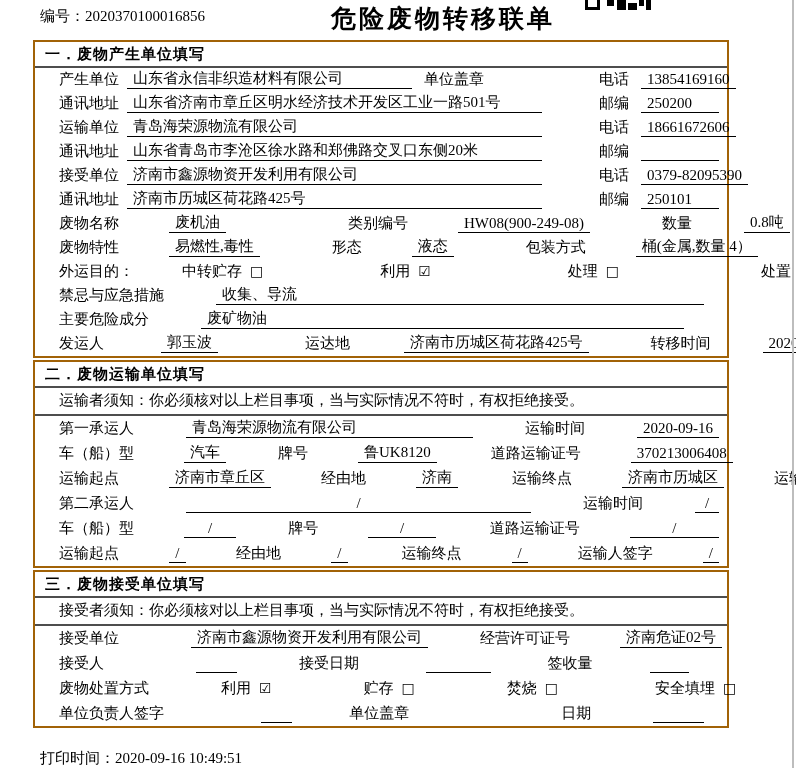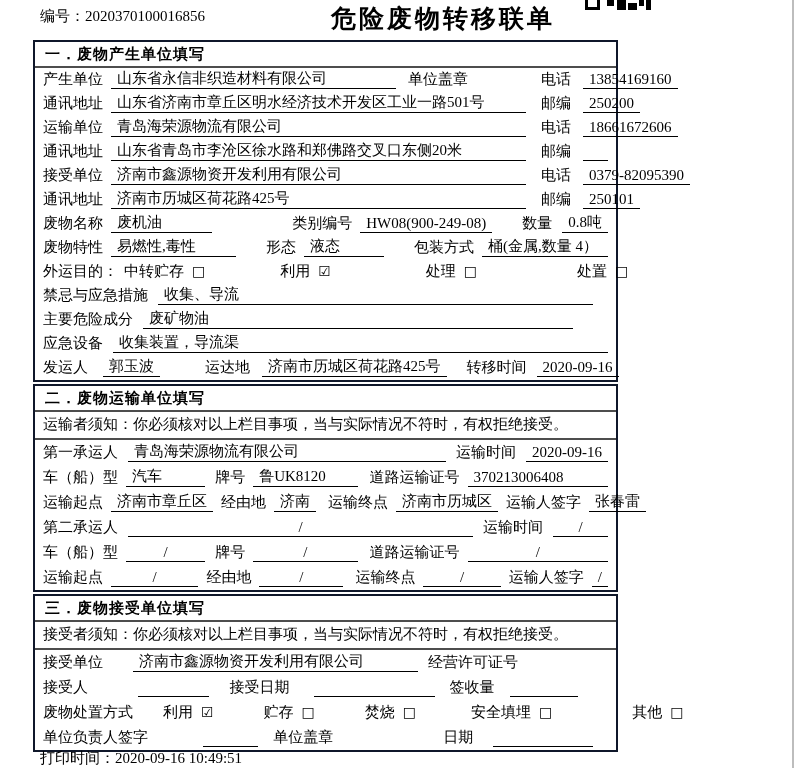--- a/index.html
+++ b/index.html
@@ -10,24 +10,24 @@
   }
   .page{position:relative;width:796px;height:768px;}
   .page-edge{position:absolute;right:2px;top:0;width:2px;height:768px;background:#bdbdbd;}
   
   .topbar{position:relative;height:40px;}
   .serial{position:absolute;left:40px;top:7px;font-size:15px;white-space:nowrap;}
   .doc-title{position:absolute;left:0;width:796px;top:2px;text-align:center;
     font-size:25px;font-weight:bold;letter-spacing:3px;padding-left:90px;box-sizing:border-box;}
   .qr{position:absolute;left:585px;top:0;}
   
-  .box{margin-left:33px;width:585px;border:2px solid #0f172a;box-sizing:border-box;background:#fff;}
+  .box{margin-left:33px;width:696px;border:2px solid #a16207;box-sizing:border-box;background:#fff;}
   .box + .box{margin-top:2px;}
   .box-header{font-weight:bold;font-size:15px;padding:3px 10px 2px;border-bottom:2px solid #4d4d4d;letter-spacing:1px;}
-  .row{display:flex;align-items:flex-end;padding:0 8px 3px 8px;box-sizing:border-box;}
+  .row{display:flex;align-items:flex-end;padding:0 8px 3px 24px;box-sizing:border-box;gap:42px;}
   .s1 .row{height:24px;}
   .s2 .row{height:25px;}
   .s3 .row{height:25px;}
   .row.notice{height:28px;border-bottom:2px solid #4d4d4d;align-items:center;padding-top:2px;}
   .lcol{flex:0 0 498px;display:flex;align-items:flex-end;}
   .rcol{flex:1 1 auto;display:flex;align-items:flex-end;}
   .lbl{white-space:nowrap;}
   .fill{border-bottom:1px solid #000;padding:0 6px;white-space:nowrap;min-height:17px;box-sizing:border-box;}
   .grow{flex:1 1 auto;}
   .ctr{text-align:center;}
@@ -167,24 +167,20 @@
     <div class="row">
       <span class="lbl">禁忌与应急措施</span>
       <span class="fill grow ml10 mr15">收集、导流</span>
     </div>
 
     <div class="row">
       <span class="lbl">主要危险成分</span>
       <span class="fill grow ml10 mr35">废矿物油</span>
     </div>
 
-    <div class="row">
-      <span class="lbl">应急设备</span>
-      <span class="fill grow ml10">收集装置，导流渠</span>
-    </div>
 
     <div class="row">
       <span class="lbl">发运人</span>
       <span class="fill w80 ml15">郭玉波</span>
       <span class="lbl ml45">运达地</span>
       <span class="fill w255 ml12" style="width:255px">济南市历城区荷花路425号</span>
       <span class="lbl ml20">转移时间</span>
       <span class="fill grow ml10">2020-09-16</span>
     </div>
   </div>
@@ -255,20 +251,21 @@
     <div class="box-header">三．废物接受单位填写</div>
 
     <div class="row notice">
       <span>接受者须知：你必须核对以上栏目事项，当与实际情况不符时，有权拒绝接受。</span>
     </div>
 
     <div class="row">
       <span class="lbl">接受单位</span>
       <span class="fill w285 ml30">济南市鑫源物资开发利用有限公司</span>
       <span class="lbl ml10">经营许可证号</span>
+      <span class="fill w172 ml8">济南危证02号</span>
     </div>
 
     <div class="row">
       <span class="lbl">接受人</span>
       <span class="fill w110 ml50"></span>
       <span class="lbl ml20">接受日期</span>
       <span class="fill w190 ml25"></span>
       <span class="lbl ml15">签收量</span>
       <span class="fill w105 ml15 mr30"></span>
     </div>

